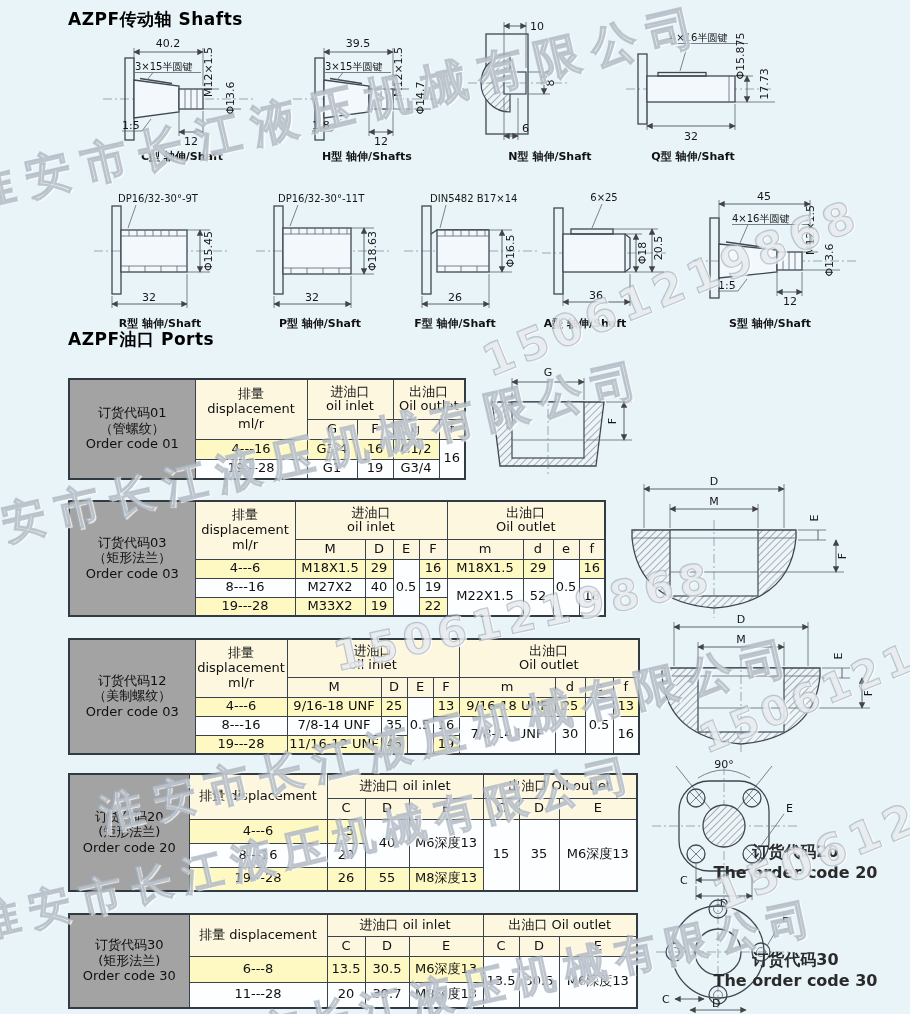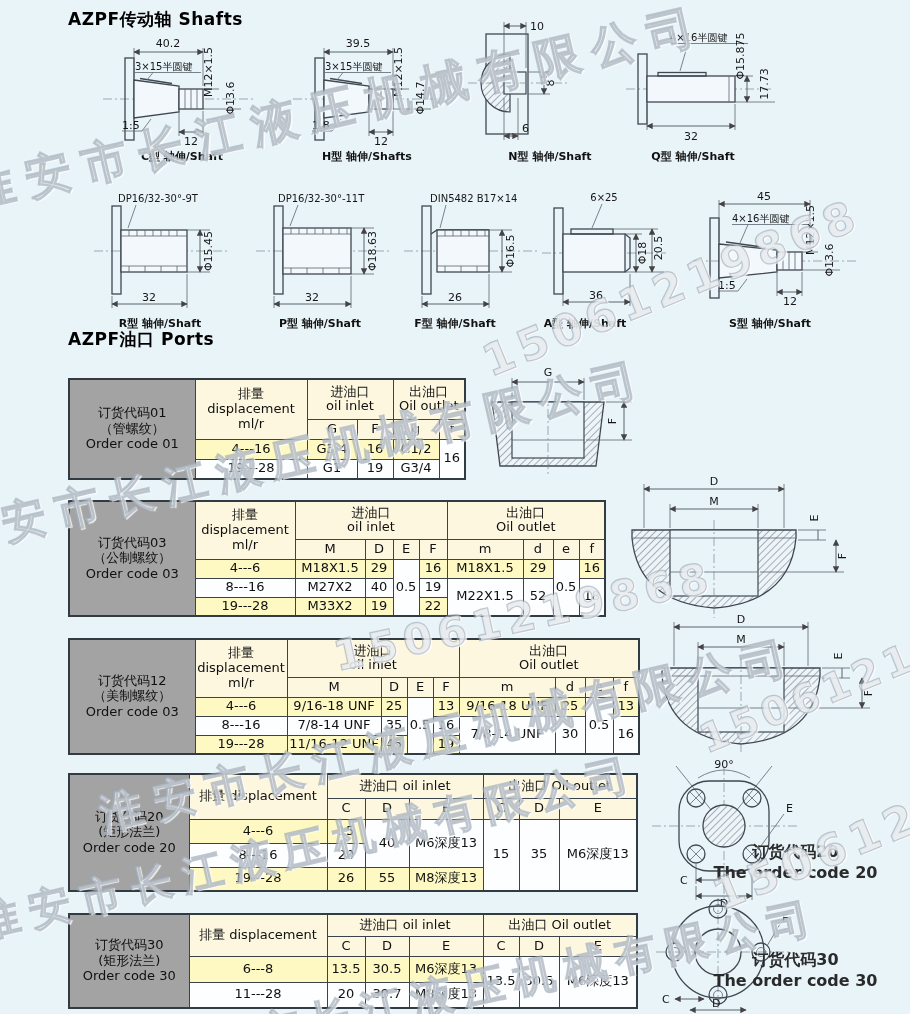--- a/index.html
+++ b/index.html
@@ -370,21 +370,21 @@
         <col style="width:28px">
         <col style="width:76px">
         <col style="width:30px">
         <col style="width:26px">
         <col style="width:26px">
       </colgroup>
   <tbody>
         <tr style="height:38px">
     <td class="lbl" rowspan="5">
       <div>订货代码03</div>
-      <div>（公制螺纹）</div>
+      <div>（矩形法兰）</div>
       <div>Order code 03</div>
     </td>
     <td class="hd" rowspan="2">
       <div>排量</div>
             <div>displacement</div>
             <div>ml/r</div>
     </td>
     <td class="hd" colspan="4">
       <div>进油口</div>
             <div>oil inlet</div>

